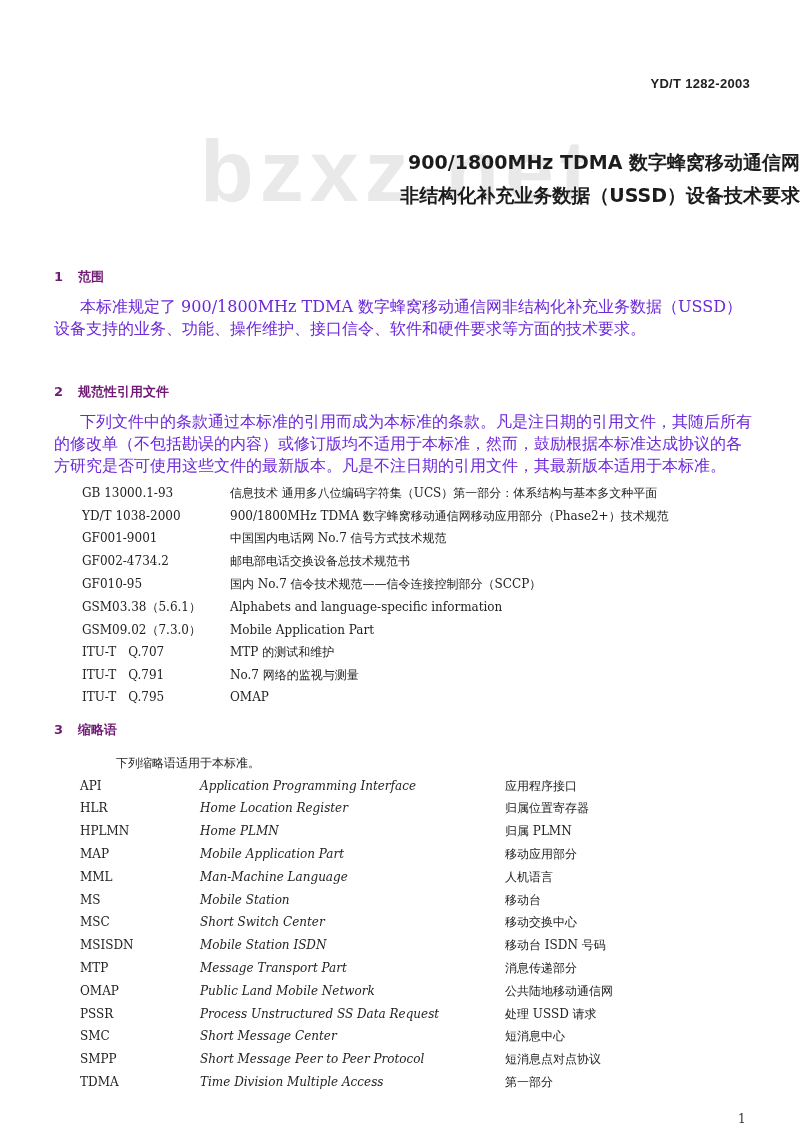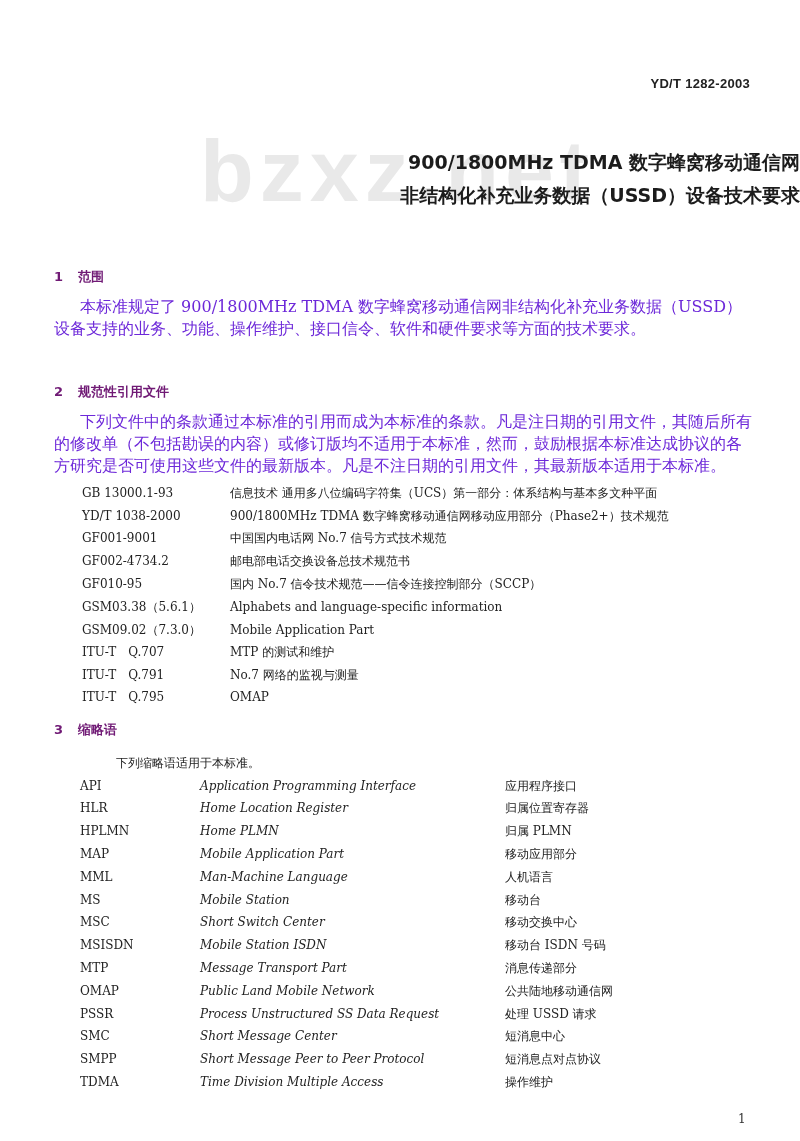--- a/index.html
+++ b/index.html
@@ -187,17 +187,17 @@
       <span class="abbr-zh">短消息中心</span>
     </div>
   <div class="abbr-row" style="top:1048px;">
       <span class="abbr-code">SMPP</span>
       <span class="abbr-en">Short Message Peer to Peer Protocol</span>
       <span class="abbr-zh">短消息点对点协议</span>
     </div>
   <div class="abbr-row" style="top:1071px;">
       <span class="abbr-code">TDMA</span>
       <span class="abbr-en">Time Division Multiple Access</span>
-      <span class="abbr-zh">操作维护</span>
+      <span class="abbr-zh">第一部分</span>
     </div>
 </div>
 
 <div class="page-num">1</div>
 
 </body></html>

